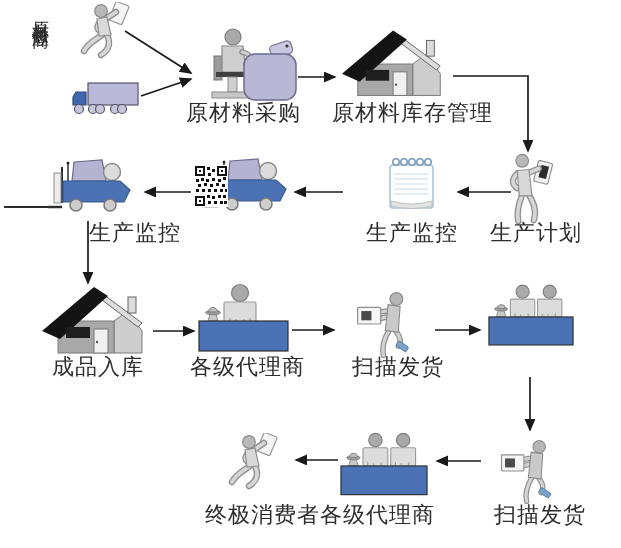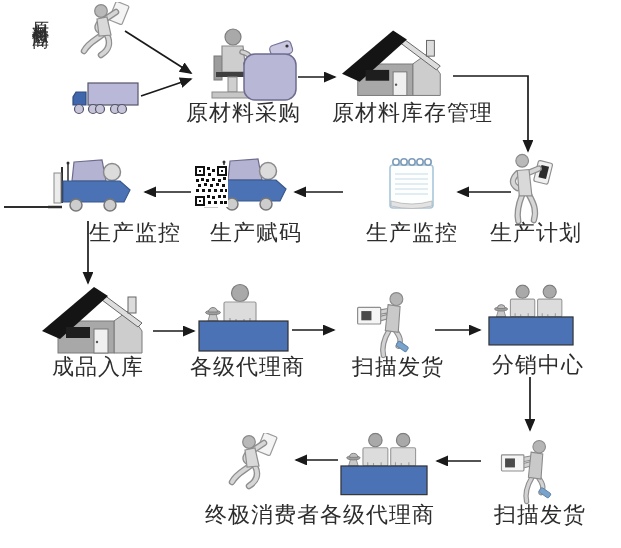--- a/index.html
+++ b/index.html
@@ -302,21 +302,20 @@
       </svg>
   </div>
   <div class="label" style="left:366px;top:223px;width:80px">生产监控</div>
 
   <div class="node-icon" style="left:192px;top:155px;width:100px;height:60px">
     <svg viewBox="0 0 100 60">
       <use href="#sym-forklift" x="12" y="1" width="88" height="58"></use>
       <use href="#sym-qr" x="2" y="10" width="34" height="42"></use>
     </svg>
   </div>
-  <div class="label" style="left:210px;top:223px;width:80px">生产赋码</div>
 
   <div class="node-icon" style="left:2px;top:156px;width:134px;height:60px">
     <svg viewBox="0 0 134 60">
       <line x1="2" y1="51" x2="50" y2="51" stroke="#2e2e2e" stroke-width="2.2"></line>
       <use href="#sym-forklift" x="46" y="1" width="88" height="58"></use>
     </svg>
   </div>
   <div class="label" style="left:89px;top:223px;width:80px">生产监控</div>
 
   <div class="node-icon" style="left:36px;top:281px;width:128px;height:80px">
@@ -338,21 +337,20 @@
         <use href="#sym-scanner"></use>
       </svg>
   </div>
   <div class="label" style="left:352px;top:357px;width:80px">扫描发货</div>
 
   <div class="node-icon" style="left:488px;top:281px;width:86px;height:70px">
     <svg viewBox="0 0 92 68">
         <use href="#sym-counter2"></use>
       </svg>
   </div>
-  <div class="label" style="left:492px;top:355px;width:80px">分销中心</div>
 
   <div class="node-icon" style="left:498px;top:436px;width:68px;height:70px">
     <svg viewBox="0 0 72 78">
         <use href="#sym-scanner"></use>
       </svg>
   </div>
   <div class="label" style="left:494px;top:505px;width:88px">扫描发货</div>
 
   <div class="node-icon" style="left:340px;top:432px;width:88px;height:66px">
     <svg viewBox="0 0 92 68">

